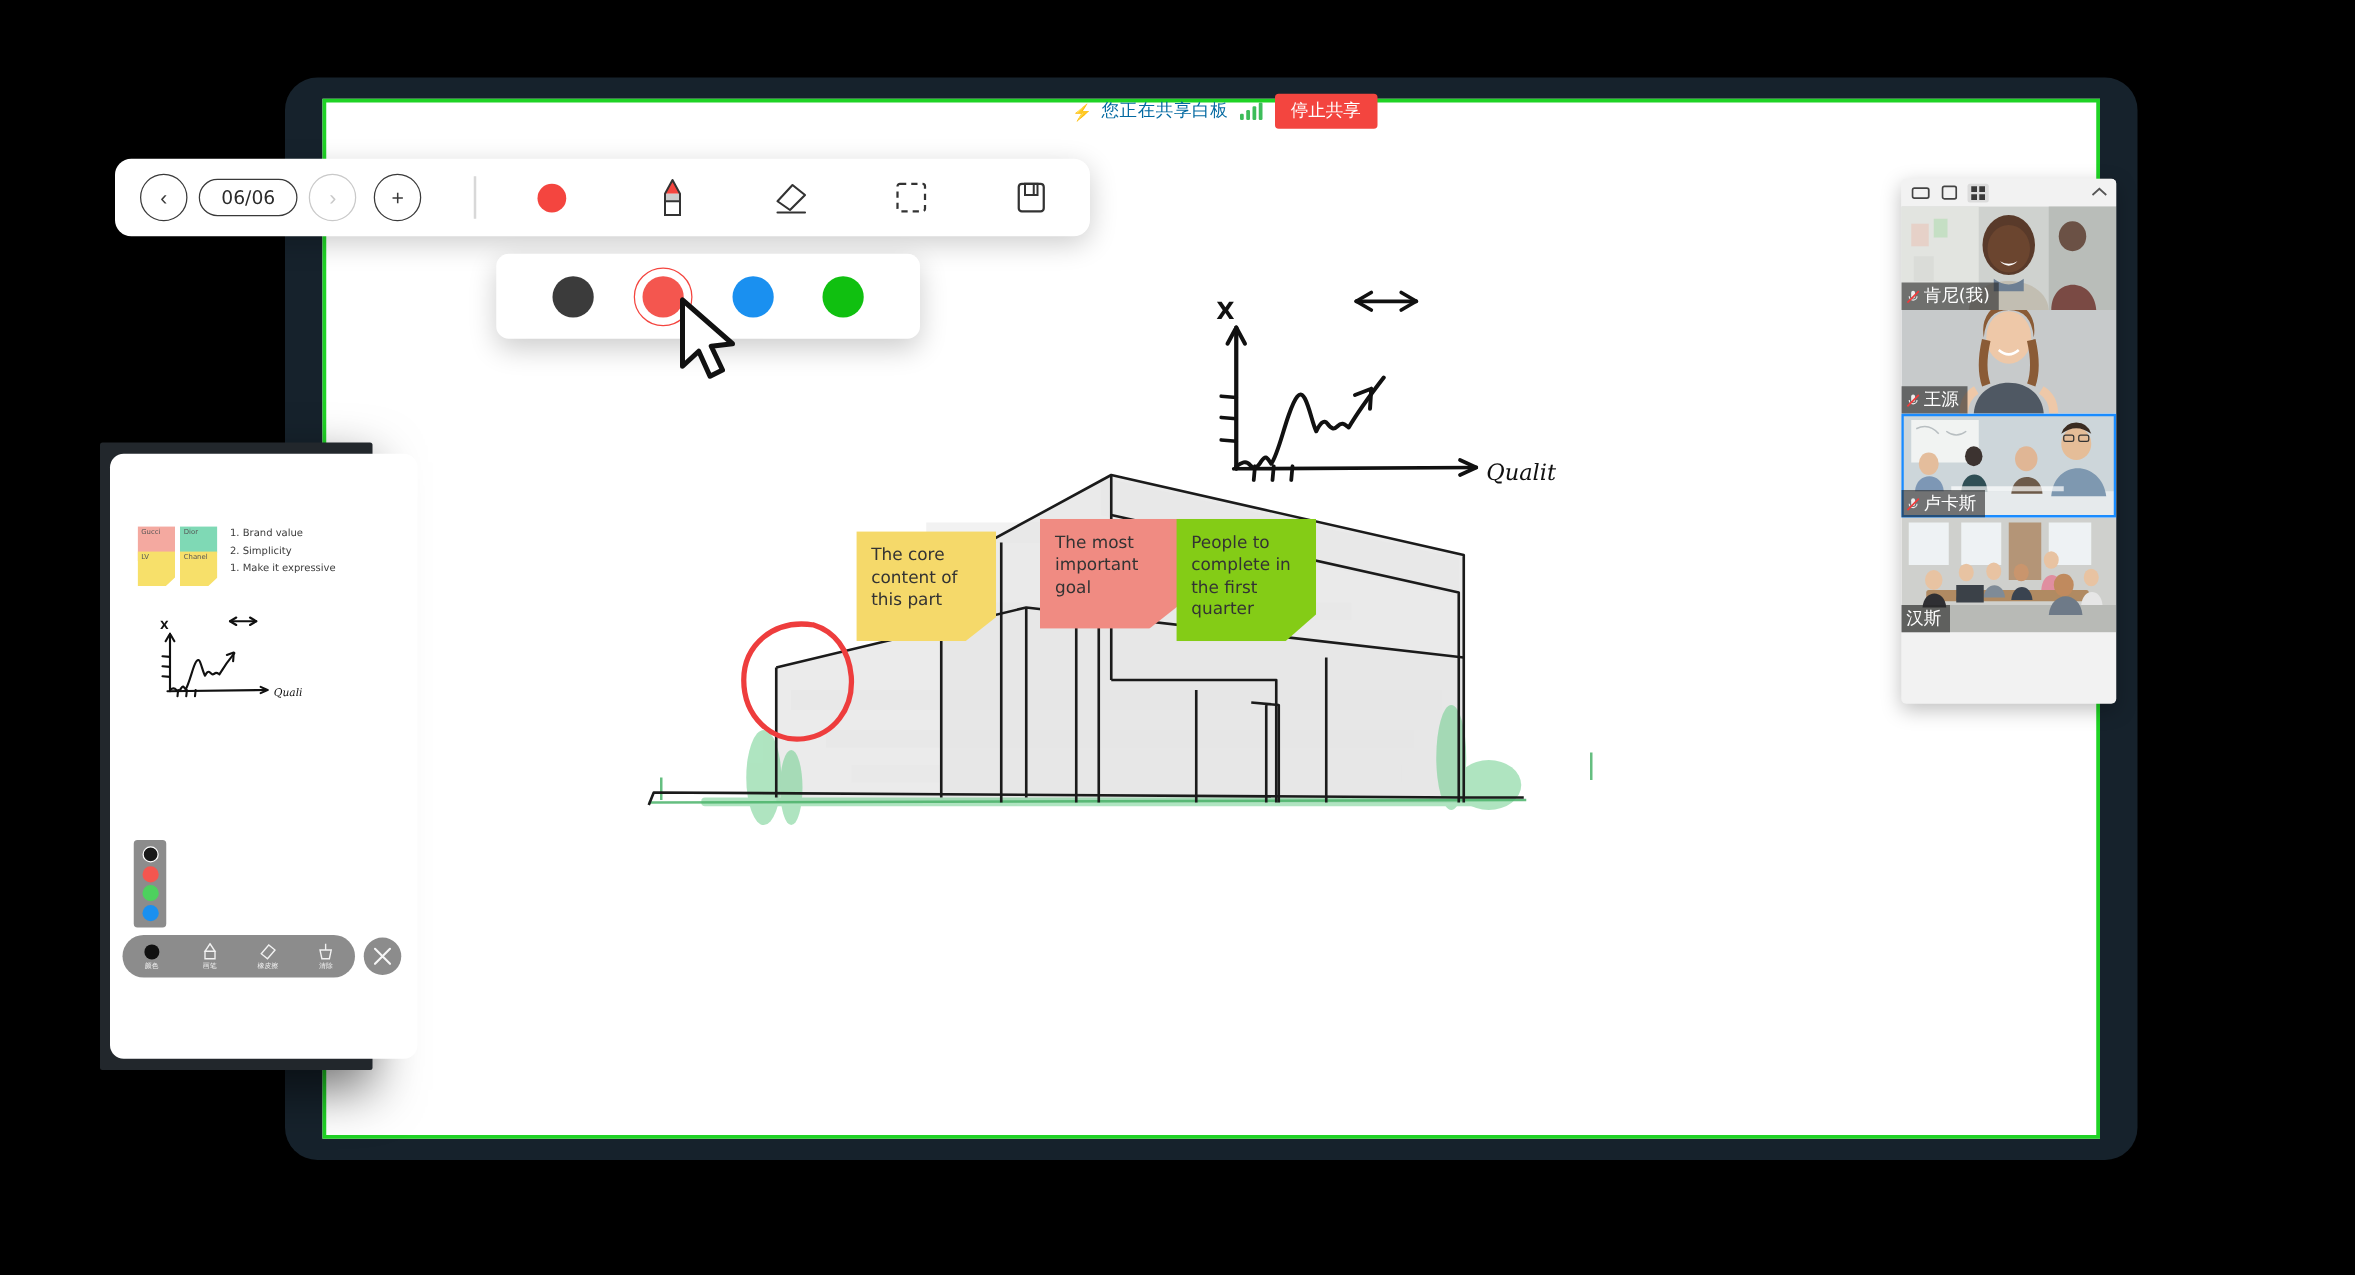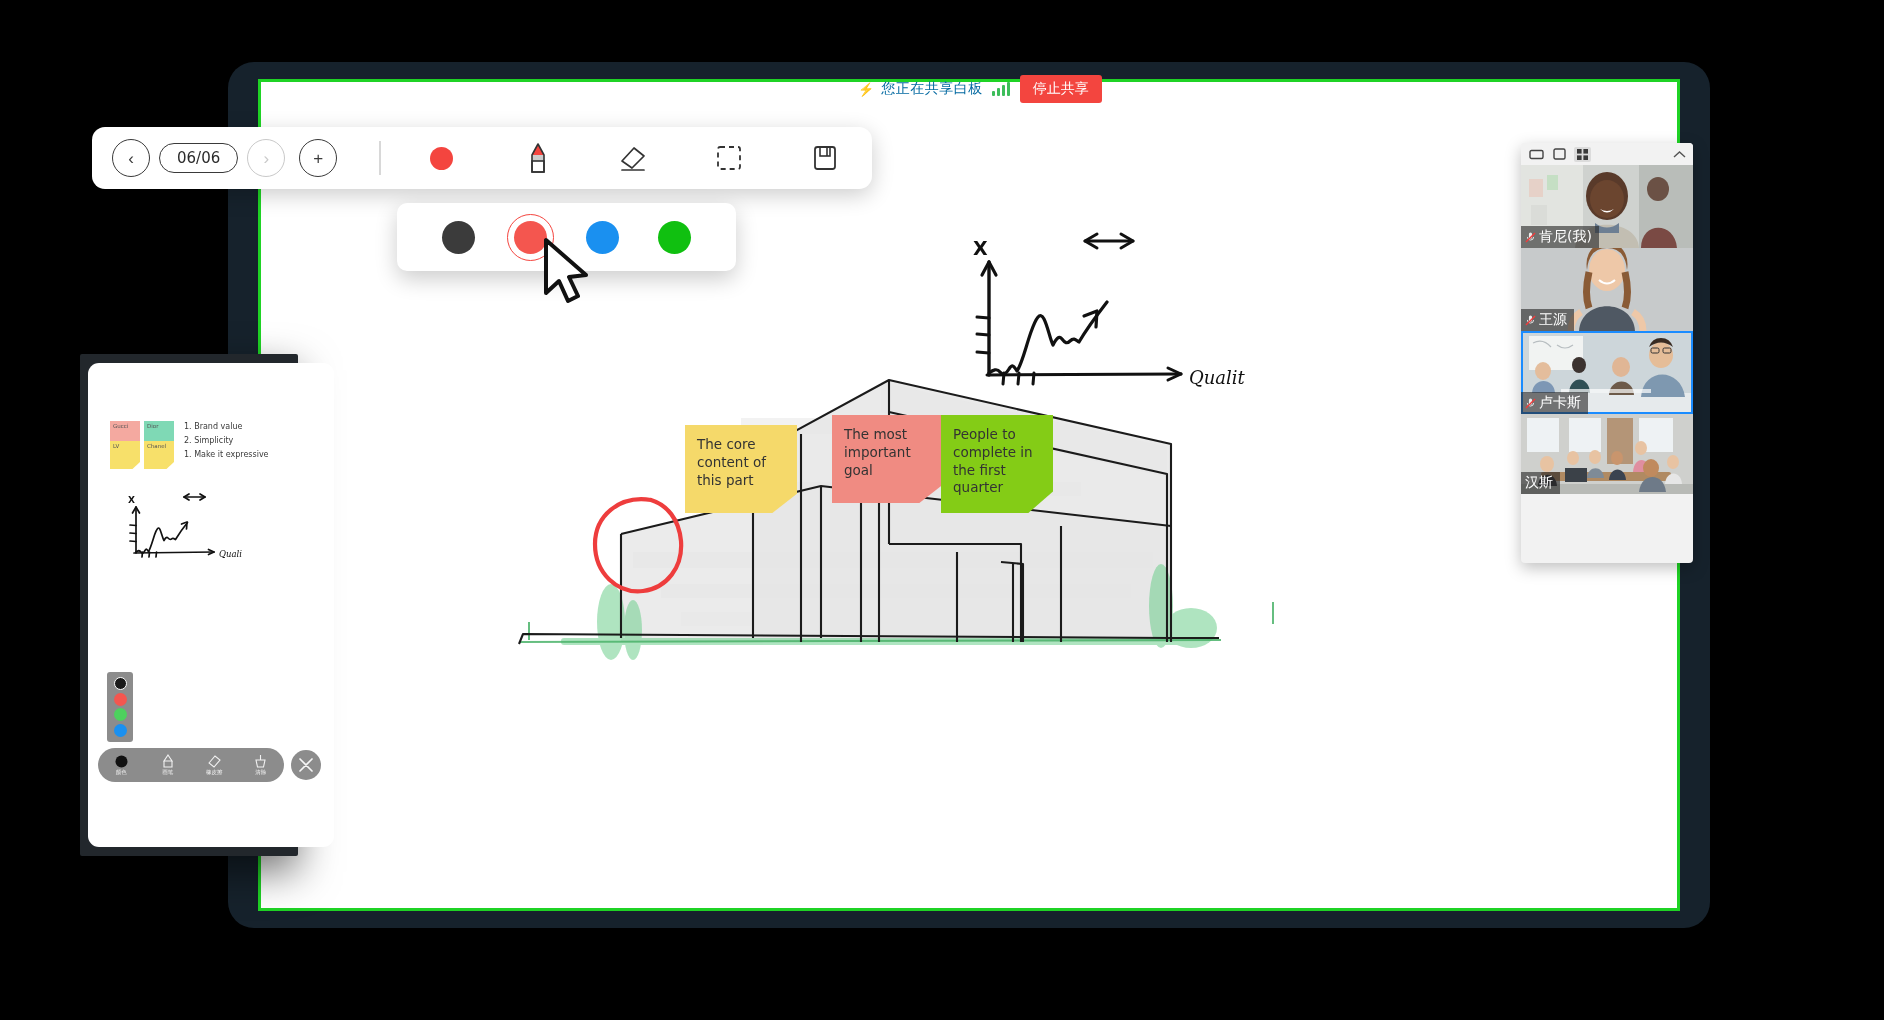--- a/index.html
+++ b/index.html
@@ -401,21 +401,21 @@
       <div class="name">
         <svg class="mic-off" viewBox="0 0 12 12">
           <path d="M4.3,2.3 a1.7,1.7 0 0 1 3.4,0 l0,3.4 a1.7,1.7 0 0 1 -3.4,0 Z" fill="#eee"></path>
           <path d="M2.6,5.4 a3.4,3.4 0 0 0 6.8,0" fill="none" stroke="#eee" stroke-width="1"></path>
           <path d="M1,11 L11,1" stroke="#f03b3b" stroke-width="1.5"></path>
         </svg>
         <span>卢卡斯</span>
       </div>
     </div>
 
-    <div class="tile" style="height:80px">
+    <div class="tile" style="height:92px">
       <svg width="172" height="92" viewBox="0 0 172 92">
         <rect width="172" height="92" fill="#cfd0cd"></rect>
         <rect x="6" y="4" width="32" height="34" fill="#eef2f4"></rect>
         <rect x="48" y="4" width="32" height="34" fill="#eef2f4"></rect>
         <rect x="118" y="4" width="34" height="34" fill="#eef2f4"></rect>
         <rect x="86" y="4" width="26" height="46" fill="#b49577"></rect>
         <rect x="20" y="58" width="130" height="9" rx="2" fill="#b08a62"></rect>
         <rect x="0" y="70" width="172" height="22" fill="#b8bab6"></rect>
         <ellipse cx="26" cy="50" rx="7" ry="8" fill="#e8c3a2"></ellipse>
           <path d="M17,72 C18,57 35,57 36,72 Z" fill="#2f2f33"></path>

